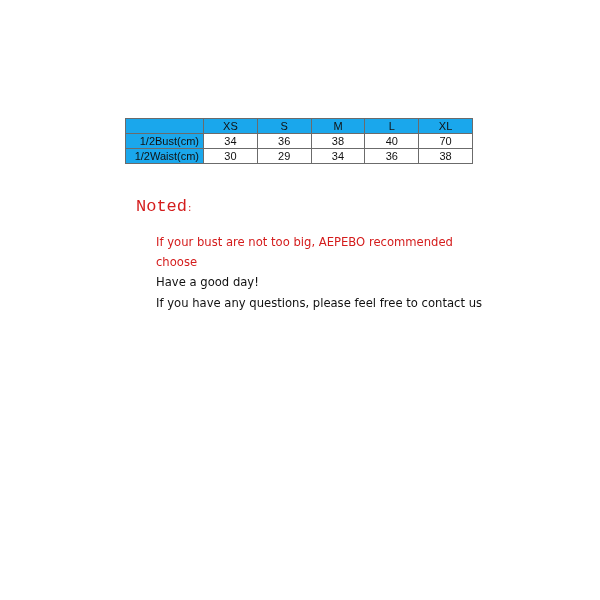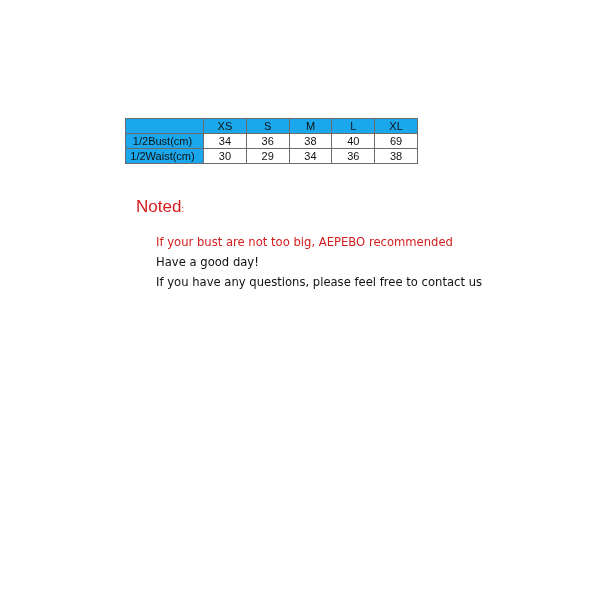--- a/index.html
+++ b/index.html
@@ -1,22 +1,22 @@
 <!DOCTYPE html>
 <html><head>
 <meta charset="utf-8">
 <style>
   html, body { margin:0; padding:0; background:#ffffff; }
   body { width:600px; height:600px; position:relative; overflow:hidden; font-family:"Liberation Sans", sans-serif; }
-  .size-table { position:absolute; left:125px; top:118px; width:293px; border-collapse:collapse; table-layout:fixed; }
+  .size-table { position:absolute; left:125px; top:118px; width:348px; border-collapse:collapse; table-layout:fixed; }
   .size-table td { border:1px solid #6b6b6b; height:14px; padding:0; font-size:11px; line-height:14px; text-align:center; color:#111; }
   .size-table td.blue { background:#1aa7ec; }
   .size-table col.c0 { width:78px; }
-  .size-table td.rowhead { padding-right:4px; }
-  .noted { position:absolute; left:136px; top:197px; font-family:Liberation Sans, sans-serif; color:#d41c1c; font-size:17px; }
+  .size-table td.rowhead { text-align:right; padding-right:4px; }
+  .noted { position:absolute; left:136px; top:197px; font-family:Liberation Mono, monospace; color:#d41c1c; font-size:17px; }
   .noted .colon { font-size:9px; }
   .notes { position:absolute; left:156px; top:232px; margin:0; padding:0; list-style:none; font-family:"DejaVu Sans", sans-serif; font-size:11.6px; }
   .notes li { height:20.2px; line-height:20.2px; color:#111; white-space:nowrap; }
   .notes li.red { color:#d41c1c; }
 </style>
 </head>
 <body>
 
 <table class="size-table">
   <colgroup>
@@ -35,32 +35,33 @@
     <td class="blue">M</td>
     <td class="blue">L</td>
     <td class="blue">XL</td>
   </tr>
   <tr>
     <td class="blue rowhead">1/2Bust(cm)</td>
     <td>34</td>
     <td>36</td>
     <td>38</td>
     <td>40</td>
-    <td>69</td>
+    <td>70</td>
   </tr>
   <tr>
     <td class="blue rowhead">1/2Waist(cm)</td>
     <td>30</td>
     <td>29</td>
     <td>34</td>
     <td>36</td>
     <td>38</td>
   </tr>
 </tbody>
   </table>
 
 <div class="noted"><span>Noted</span><span class="colon">:</span></div>
 
 <ul class="notes">
   <li class="red">If your bust are not too big, AEPEBO recommended</li>
+  <li class="red">choose</li>
   <li>Have a good day!</li>
   <li>If you have any questions, please feel free to contact us</li>
 </ul>
 
 </body></html>

